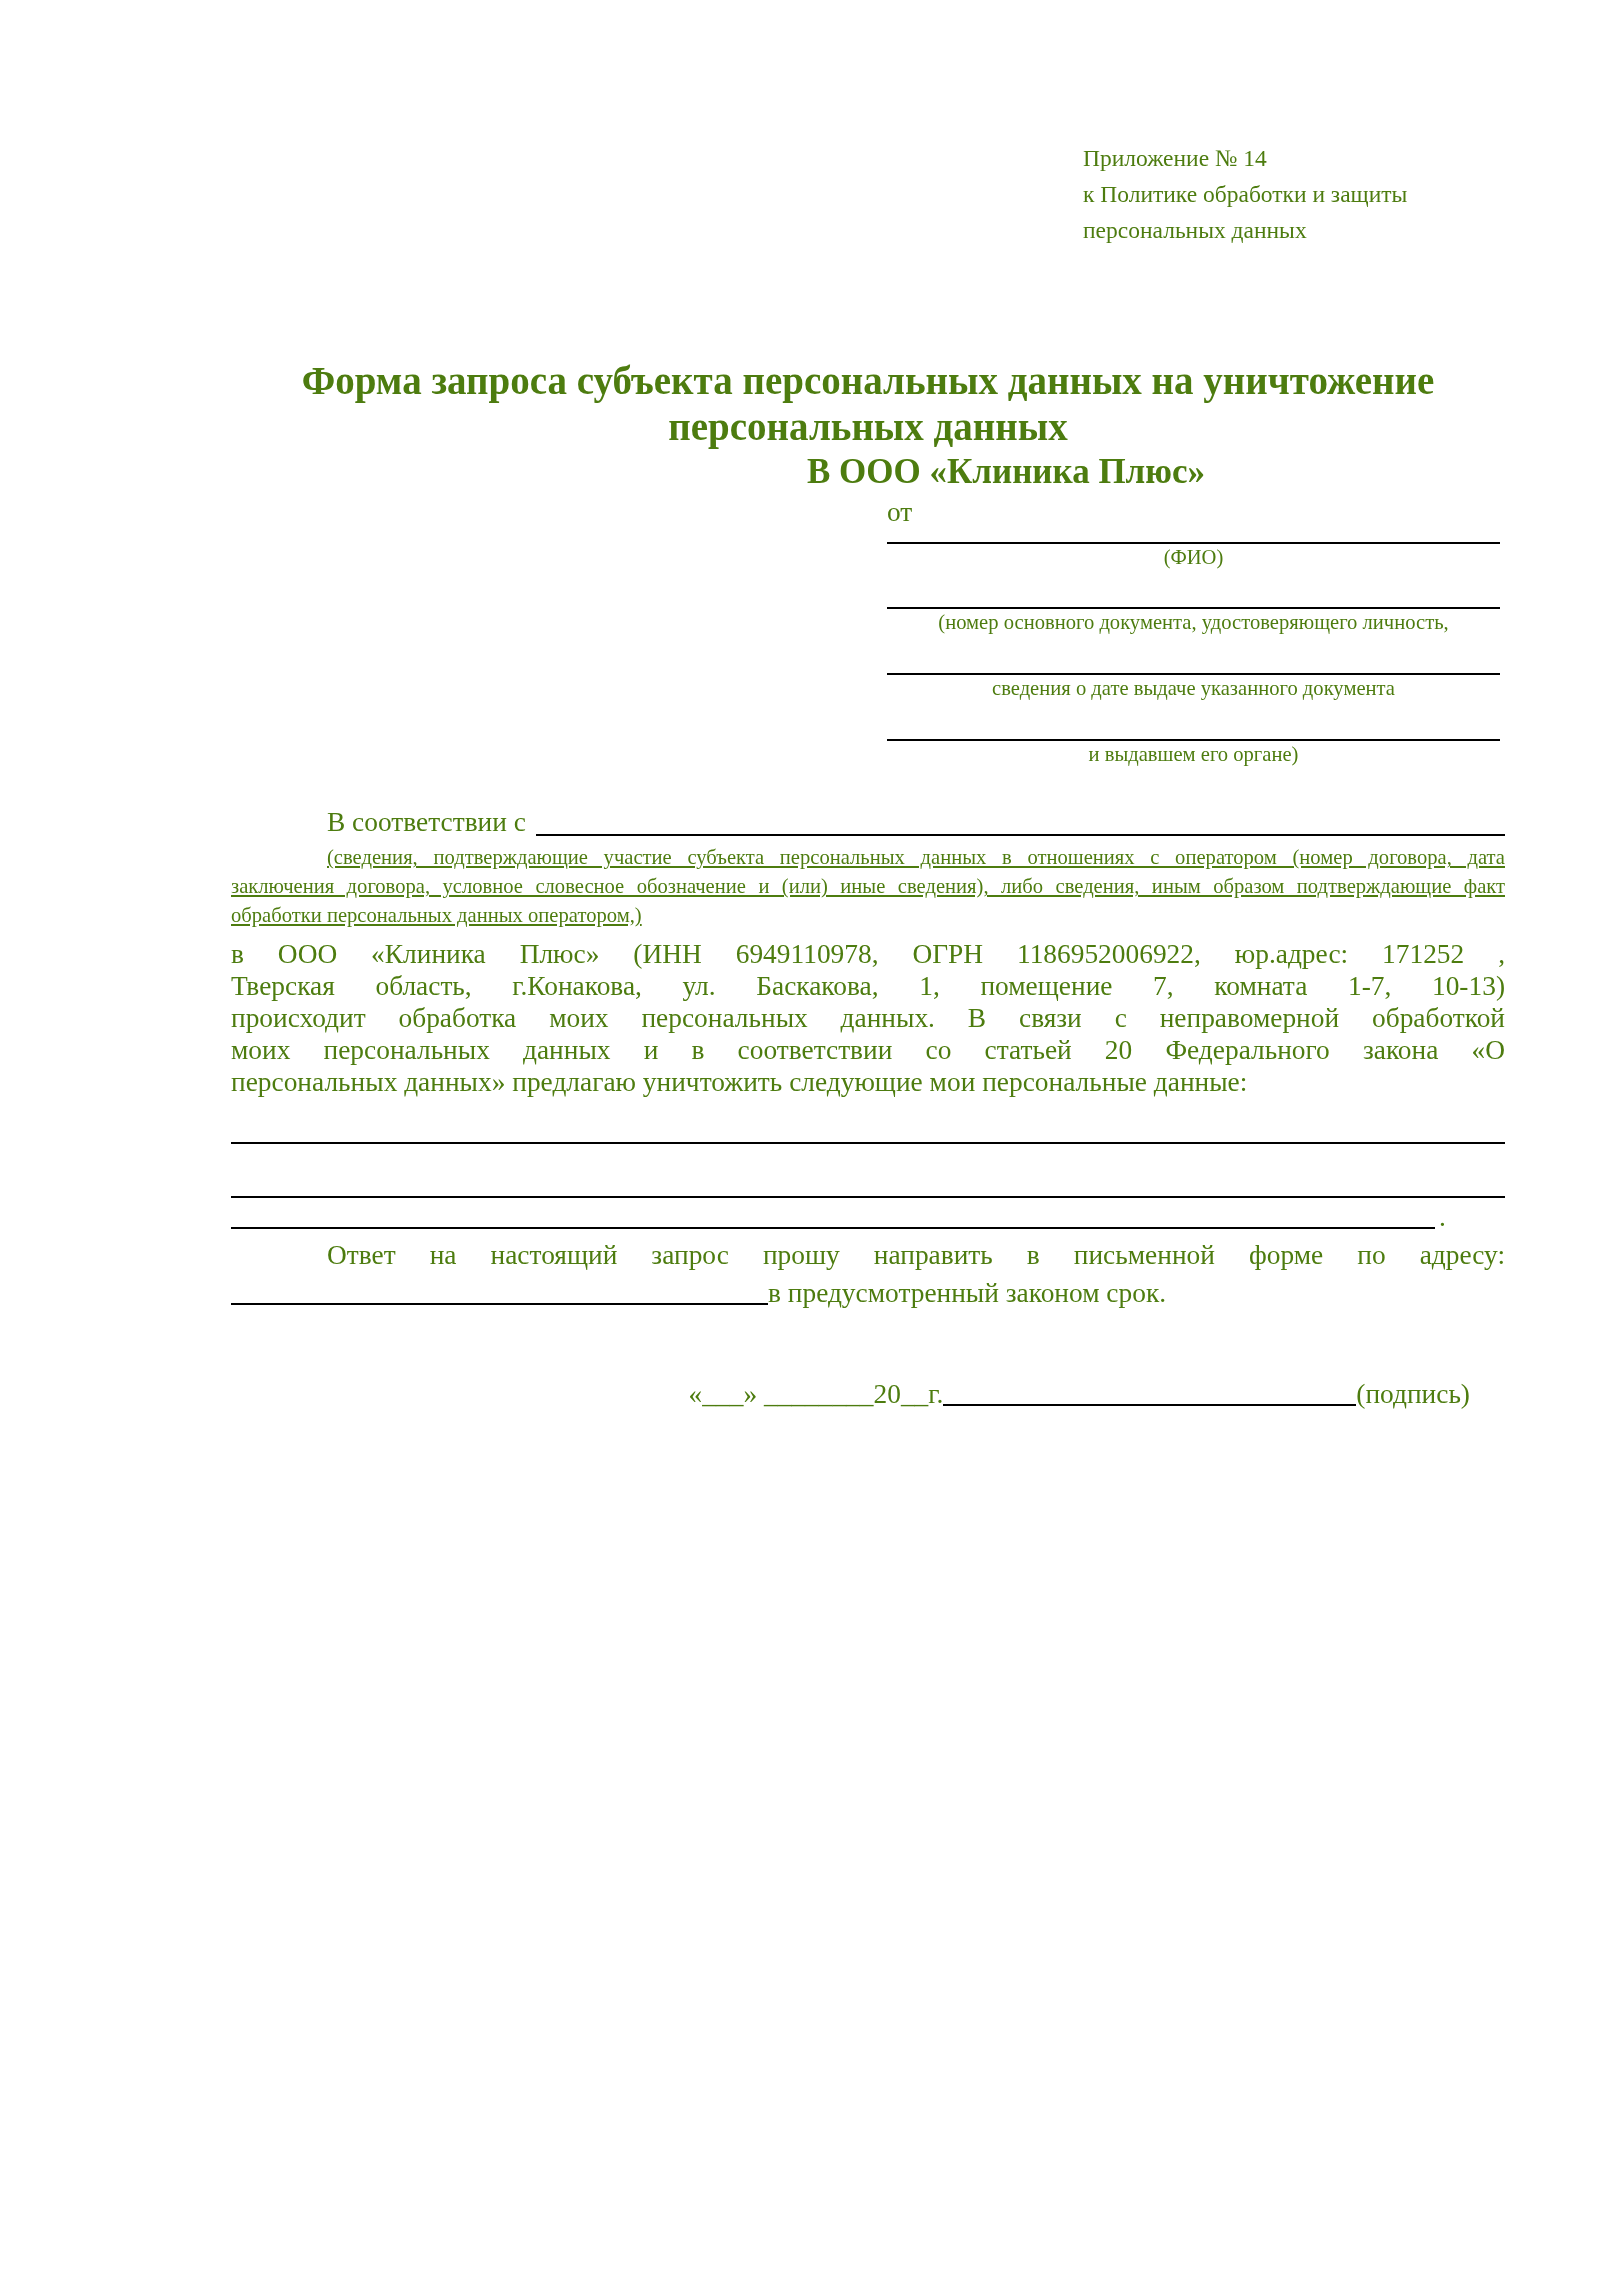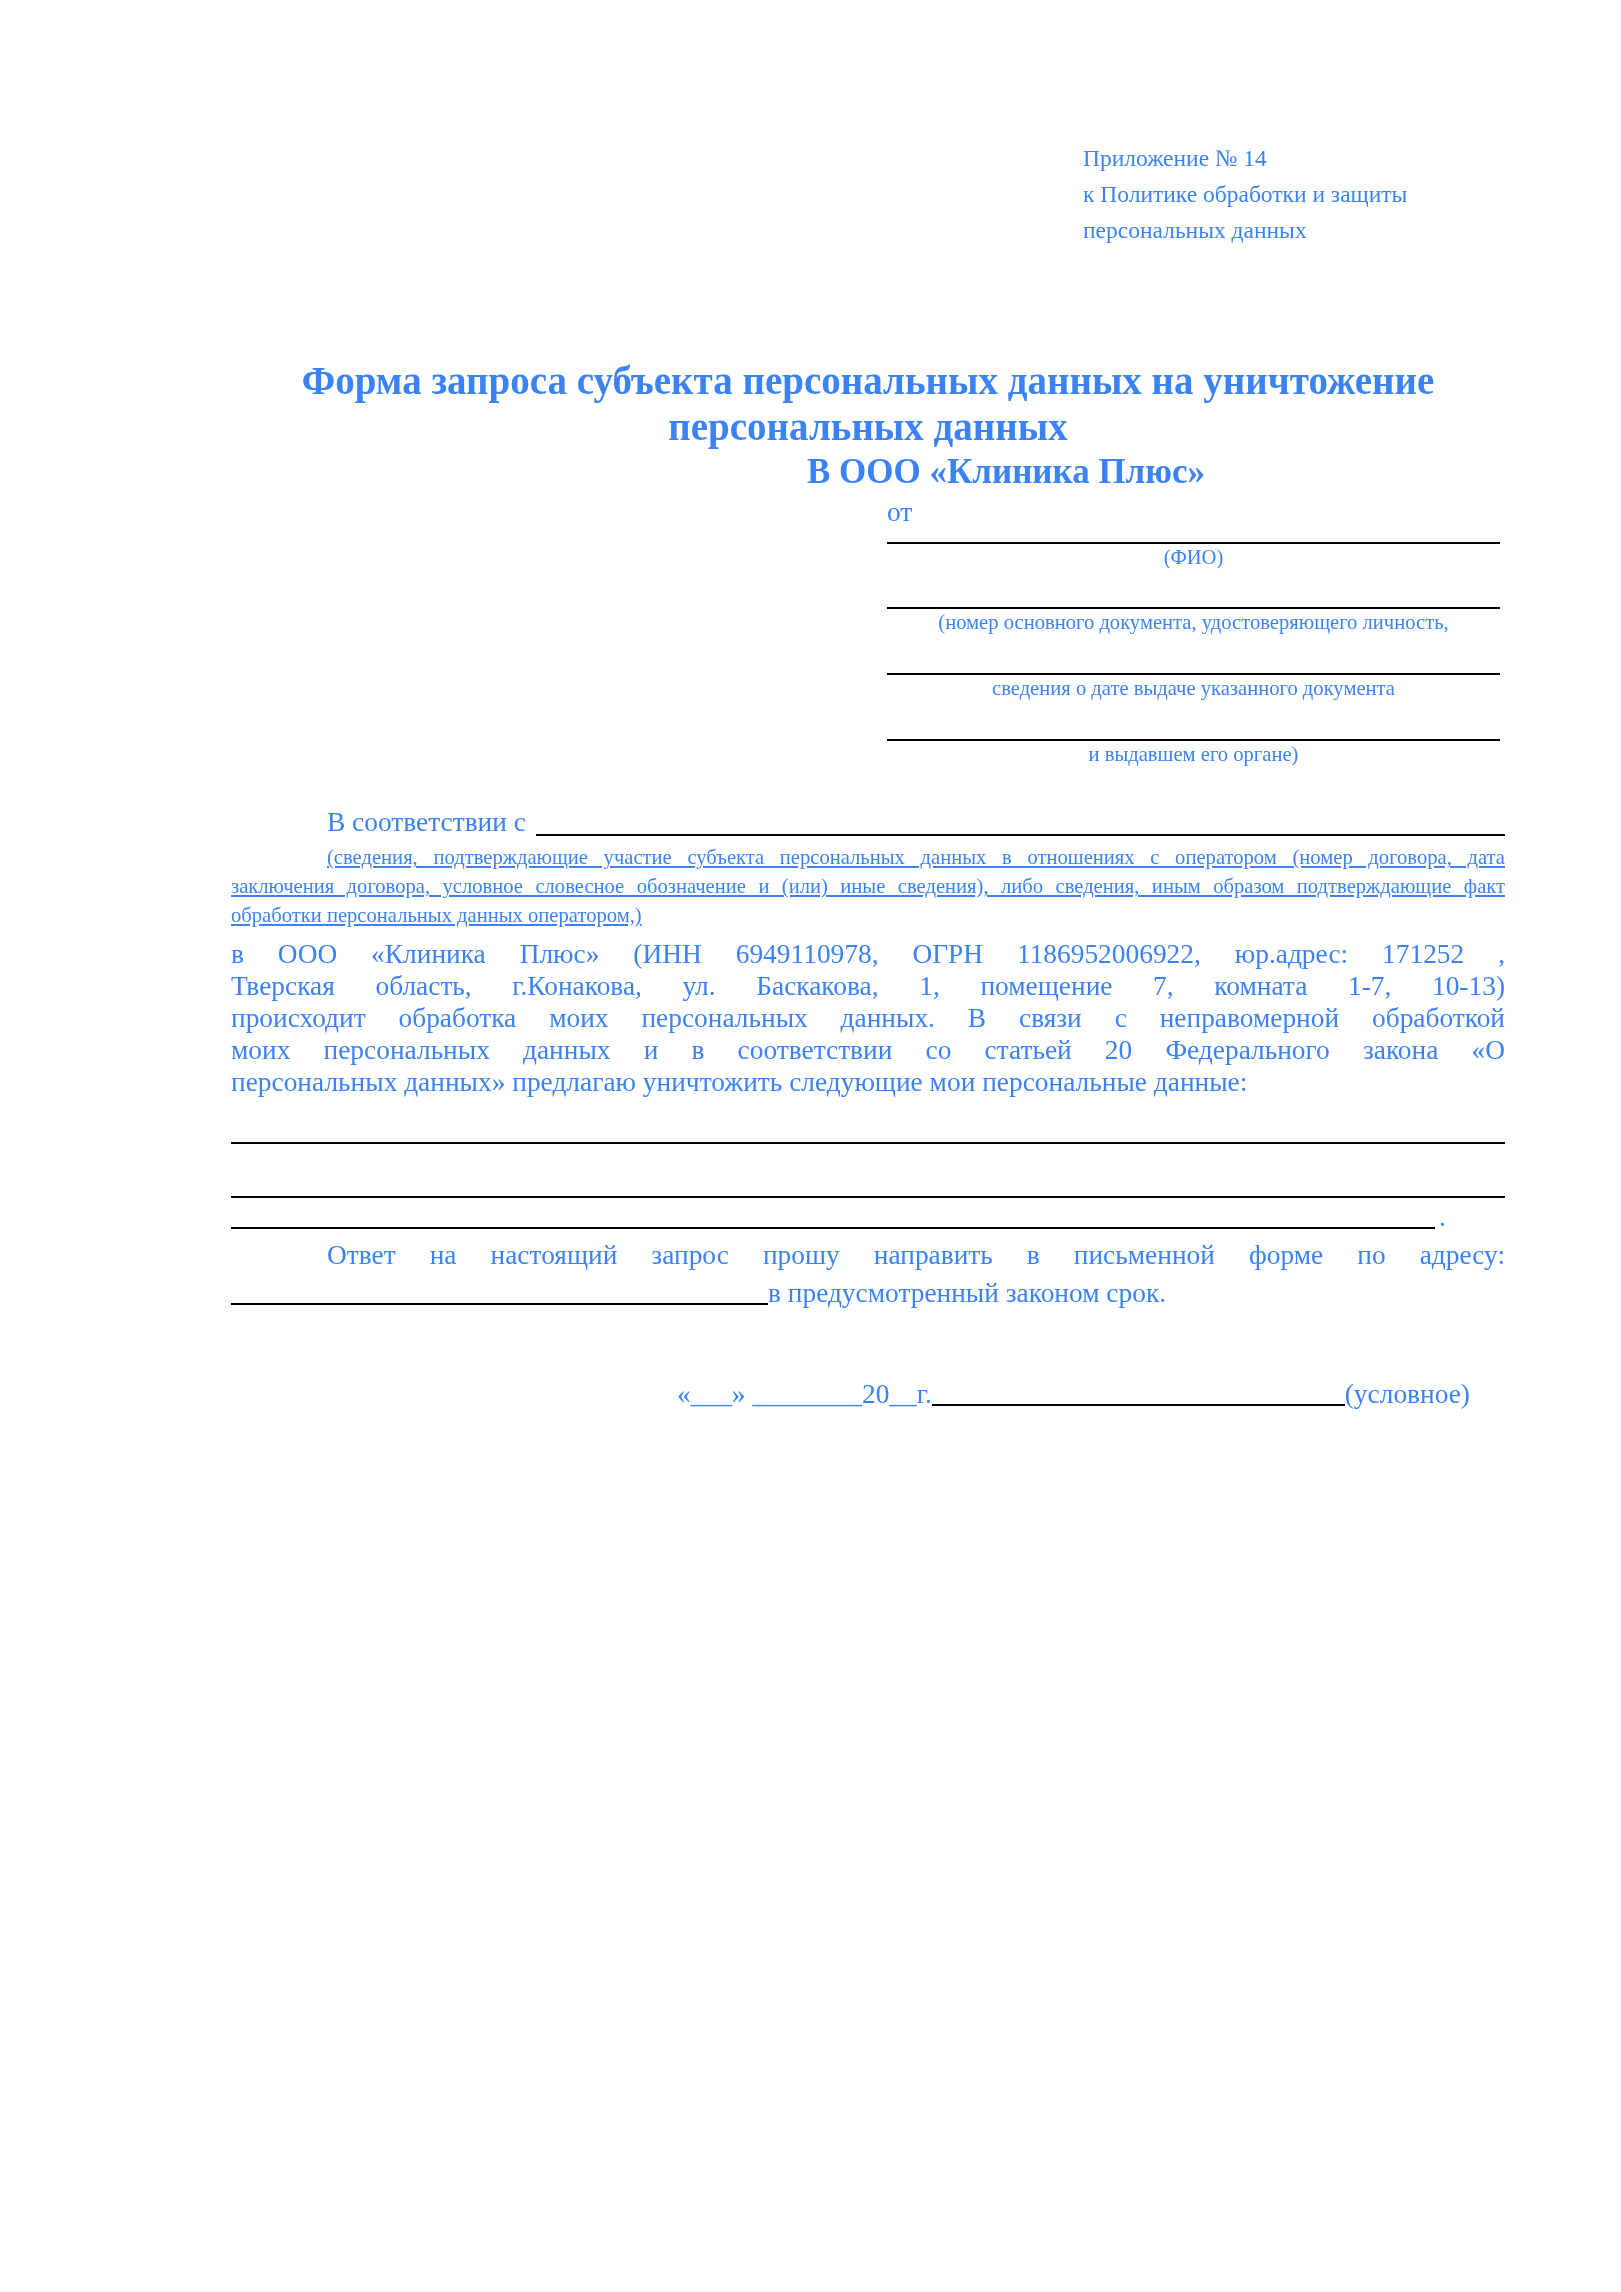--- a/index.html
+++ b/index.html
@@ -2,21 +2,21 @@
 <html><head>
 <meta charset="utf-8">
 <style>
   * { margin: 0; padding: 0; box-sizing: border-box; }
   html, body { background: #ffffff; }
   .page {
     position: relative;
     width: 1621px;
     height: 2293px;
     background: #ffffff;
-    color: #3b82f6;
+    color: #4d7c0f;
     font-family: "Liberation Serif", "DejaVu Serif", serif;
     padding: 140px 116px 0 231px; 
     overflow: hidden;
   }
 
   
   .appendix {
     margin-left: 852px;
     font-size: 23.5px;
     line-height: 36px;
@@ -186,18 +186,18 @@
 
   <div class="answer-2">
     <span class="uline"></span>
     <span class="tail">в предусмотренный законом срок.</span>
   </div>
 
   <div class="footer">
     <div class="date">«___» ________20__г.</div>
     <div class="sig">
       <span class="uline"></span>
-      <span class="cap">(условное)</span>
+      <span class="cap">(подпись)</span>
     </div>
   </div>
 
 </div>
 
 
 </body></html>

